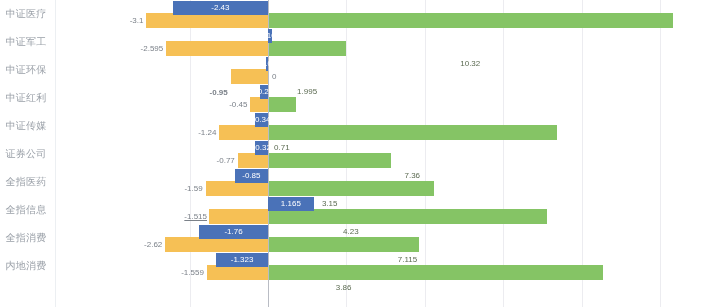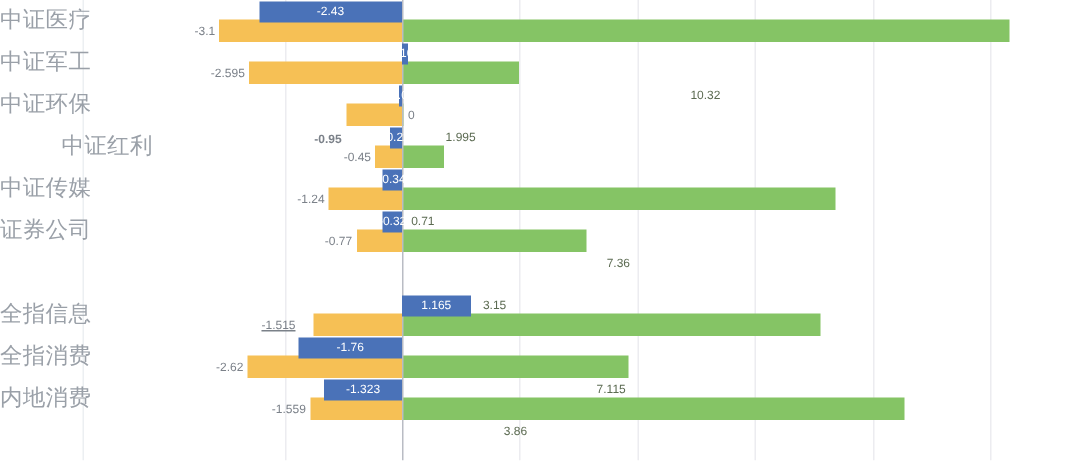--- a/index.html
+++ b/index.html
@@ -57,21 +57,21 @@
     left: 0;
     width: 720px;
   }
 
   .cat-label {
     position: absolute;
     left: 0;
     width: 52px;
     text-align: center;
     color: #9aa0a8;
-    font-size: 15px;
+    font-size: 10px;
     line-height: 10px;
     letter-spacing: 0.2px;
     white-space: nowrap;
   }
 
   .bar {
     position: absolute;
     box-sizing: border-box;
   }
   .bar-blue  { background: #4a72b8; }
@@ -126,21 +126,21 @@
       <div class="row" style="top: 56px; height: 28px;">
         <div class="cat-label" style="top: 9px;">中证环保</div>
         <div class="bar bar-blue" style="left: 266.432px; width: 1.568px; top: 1px; height: 14px;"></div>
         <div class="bar-val val-inside-blue" style="top: 3px; left: 267.216px; transform: translateX(-50%);">-0.04</div>
         <div class="bar bar-orange" style="left: 230.76px; width: 37.24px; top: 13px; height: 15px;"></div>
         <div class="bar-val val-outside" style="top: 32px; left: 227.76px; transform: translateX(-100%); font-weight: bold;">-0.95</div>
         <div class="bar bar-green" style="left: 268px; width: 1px; top: 13px; height: 15px;"></div>
         <div class="bar-val val-outside" style="top: 15.5px; left: 272px;">0</div>
       </div>
       <div class="row" style="top: 84px; height: 28px;">
-        <div class="cat-label" style="top: 9px; padding-left: 41px;">中证红利</div>
+        <div class="cat-label" style="top: 9px;">中证红利</div>
         <div class="bar bar-blue" style="left: 260.16px; width: 7.84px; top: 1px; height: 14px;"></div>
         <div class="bar-val val-inside-blue" style="top: 3px; left: 264.08px; transform: translateX(-50%);">-0.22</div>
         <div class="bar bar-orange" style="left: 250.36px; width: 17.64px; top: 13px; height: 15px;"></div>
         <div class="bar-val val-outside" style="top: 15.5px; left: 247.36px; transform: translateX(-100%);">-0.45</div>
         <div class="bar bar-green" style="left: 268px; width: 27.832px; top: 13px; height: 15px;"></div>
         <div class="bar-val val-inside-green" style="top: 15.5px; left: 281.916px; transform: translateX(-50%);">0.71</div>
       </div>
       <div class="row" style="top: 112px; height: 28px;">
         <div class="cat-label" style="top: 9px;">中证传媒</div>
         <div class="bar bar-blue" style="left: 254.672px; width: 13.328px; top: 1px; height: 14px;"></div>
@@ -152,26 +152,35 @@
       </div>
       <div class="row" style="top: 140px; height: 28px;">
         <div class="cat-label" style="top: 9px;">证券公司</div>
         <div class="bar bar-blue" style="left: 255.456px; width: 12.544px; top: 1px; height: 14px;"></div>
         <div class="bar-val val-inside-blue" style="top: 3px; left: 261.728px; transform: translateX(-50%);">-0.32</div>
         <div class="bar bar-orange" style="left: 237.816px; width: 30.184px; top: 13px; height: 15px;"></div>
         <div class="bar-val val-outside" style="top: 15.5px; left: 234.816px; transform: translateX(-100%);">-0.77</div>
         <div class="bar bar-green" style="left: 268px; width: 123.48px; top: 13px; height: 15px;"></div>
         <div class="bar-val val-inside-green" style="top: 15.5px; left: 329.74px; transform: translateX(-50%);">3.15</div>
       </div>
+      <div class="row" style="top: 168px; height: 28px;">
+        <div class="cat-label" style="top: 9px;">全指医药</div>
+        <div class="bar bar-blue" style="left: 234.68px; width: 33.32px; top: 1px; height: 14px;"></div>
+        <div class="bar-val val-inside-blue" style="top: 3px; left: 251.34px; transform: translateX(-50%);">-0.85</div>
+        <div class="bar bar-orange" style="left: 205.672px; width: 62.328px; top: 13px; height: 15px;"></div>
+        <div class="bar-val val-outside" style="top: 15.5px; left: 202.672px; transform: translateX(-100%);">-1.59</div>
+        <div class="bar bar-green" style="left: 268px; width: 165.816px; top: 13px; height: 15px;"></div>
+        <div class="bar-val val-inside-green" style="top: 15.5px; left: 350.908px; transform: translateX(-50%);">4.23</div>
+      </div>
       <div class="row" style="top: 196px; height: 28px;">
         <div class="cat-label" style="top: 9px;">全指信息</div>
         <div class="bar bar-blue" style="left: 268px; width: 45.668px; top: 1px; height: 14px;"></div>
         <div class="bar-val val-inside-blue" style="top: 3px; left: 290.834px; transform: translateX(-50%);">1.165</div>
         <div class="bar bar-orange" style="left: 208.612px; width: 59.388px; top: 13px; height: 15px;"></div>
-        <div class="bar-val val-outside" style="top: 15.5px; left: 197px; transform: translateX(-100%); text-decoration: underline;">-1.515</div>
+        <div class="bar-val val-outside" style="top: 15.5px; left: 207px; transform: translateX(-100%); text-decoration: underline;">-1.515</div>
         <div class="bar bar-green" style="left: 268px; width: 278.908px; top: 13px; height: 15px;"></div>
         <div class="bar-val val-inside-green" style="top: 15.5px; left: 407.454px; transform: translateX(-50%);">7.115</div>
       </div>
       <div class="row" style="top: 224px; height: 28px;">
         <div class="cat-label" style="top: 9px;">全指消费</div>
         <div class="bar bar-blue" style="left: 199.008px; width: 68.992px; top: 1px; height: 14px;"></div>
         <div class="bar-val val-inside-blue" style="top: 3px; left: 233.504px; transform: translateX(-50%);">-1.76</div>
         <div class="bar bar-orange" style="left: 165.296px; width: 102.704px; top: 13px; height: 15px;"></div>
         <div class="bar-val val-outside" style="top: 15.5px; left: 162.296px; transform: translateX(-100%);">-2.62</div>
         <div class="bar bar-green" style="left: 268px; width: 151.312px; top: 13px; height: 15px;"></div>

